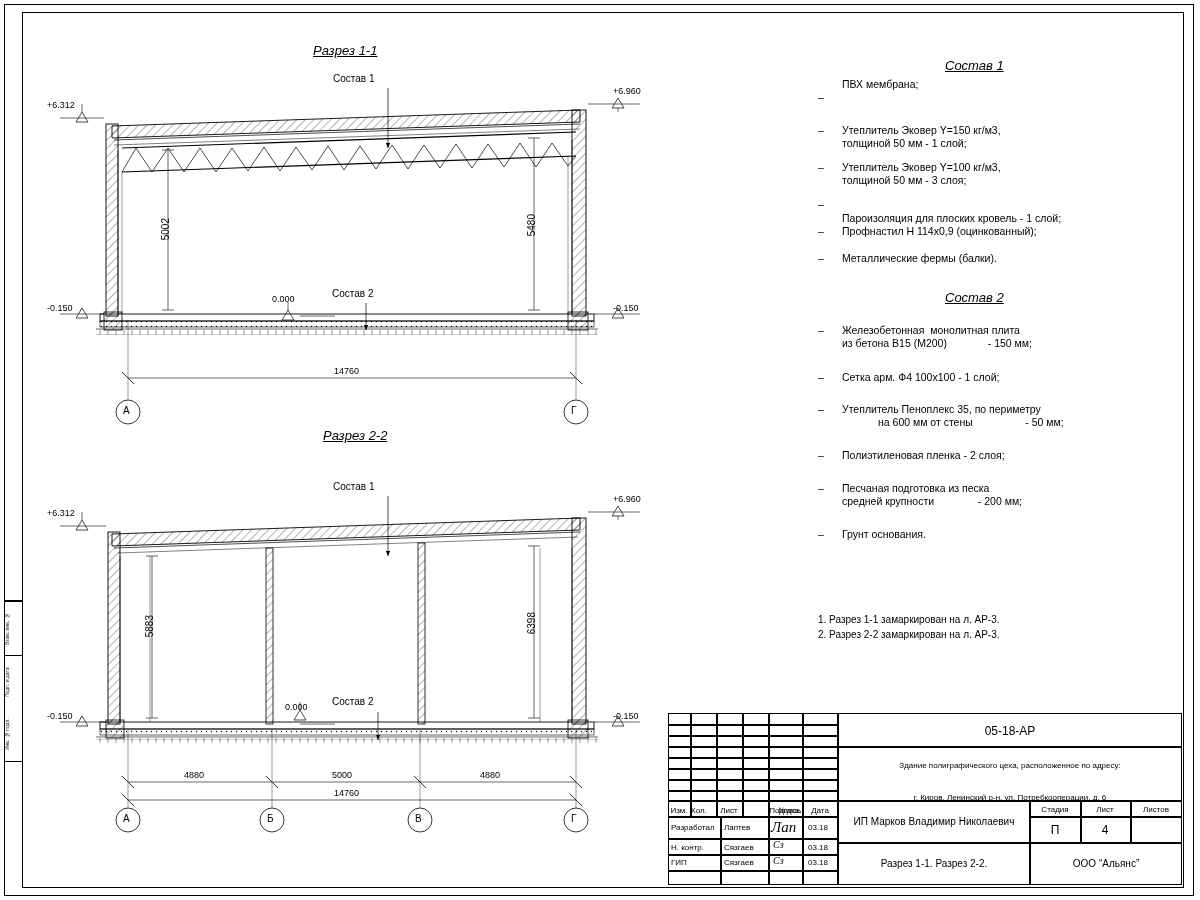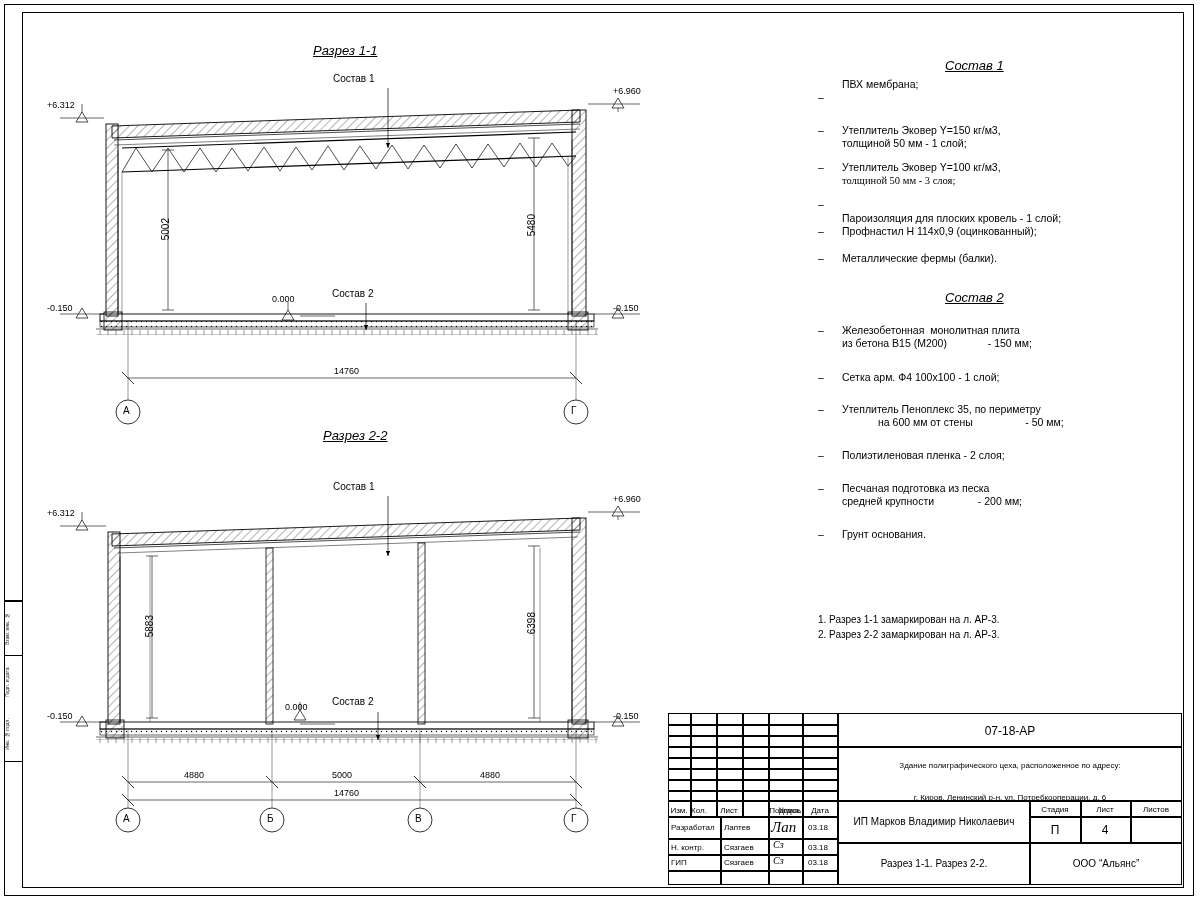--- a/index.html
+++ b/index.html
@@ -332,21 +332,21 @@
 
   <div class="dash" style="left:818px; top:91px;">–</div>
   <div class="spec-item" style="left:842px; top:78px;">ПВХ мембрана;</div>
 
   <div class="dash" style="left:818px; top:124px;">–</div>
   <div class="spec-item" style="left:842px; top:124px;">Утеплитель Эковер Y=150 кг/м3,</div>
   <div class="spec-item" style="left:842px; top:137px;">толщиной 50 мм - 1 слой;</div>
 
   <div class="dash" style="left:818px; top:161px;">–</div>
   <div class="spec-item" style="left:842px; top:161px;">Утеплитель Эковер Y=100 кг/м3,</div>
-  <div class="spec-item" style="left:842px; top:174px;font-family:Liberation Serif, serif;">толщиной 50 мм - 3 слоя;</div>
+  <div class="spec-item" style="left:842px; top:174px;">толщиной 50 мм - 3 слоя;</div>
 
   <div class="dash" style="left:818px; top:198px;">–</div>
   <div class="spec-item" style="left:842px; top:212px;">Пароизоляция для плоских кровель - 1 слой;</div>
 
   <div class="dash" style="left:818px; top:225px;">–</div>
   <div class="spec-item" style="left:842px; top:225px;">Профнастил Н 114х0,9 (оцинкованный);</div>
 
   <div class="dash" style="left:818px; top:252px;">–</div>
   <div class="spec-item" style="left:842px; top:252px;">Металлические фермы (балки).</div>
 
@@ -425,21 +425,21 @@
     <div class="t" style="left:56px; top:130px;">Сязгаев</div>
     <div class="sig" style="left:105px; top:126px; font-size:10px;">Сз</div>
     <div class="t" style="left:140px; top:130px;">03.18</div>
 
     <div class="t" style="left:3px; top:145px;">ГИП</div>
     <div class="t" style="left:56px; top:145px;">Сязгаев</div>
     <div class="sig" style="left:105px; top:142px; font-size:10px;">Сз</div>
     <div class="t" style="left:140px; top:145px;">03.18</div>
 
     <div class="bx" style="left:170px; top:0; width:344px; height:34px;"></div>
-    <div class="t-c big" style="left:170px; top:11px; width:344px;">07-18-АР</div>
+    <div class="t-c big" style="left:170px; top:11px; width:344px;">05-18-АР</div>
 
     <div class="bx" style="left:170px; top:34px; width:344px; height:54px;"></div>
     <div class="t-c" style="left:170px; top:48px; width:344px;">Здание полиграфического цеха, расположенное по адресу:</div>
     <div class="t-c" style="left:170px; top:61px; width:344px;margin-top:19px;">г. Киров,  Ленинский р-н, ул. Потребкооперации, д. 6</div>
 
     <div class="bx" style="left:170px; top:88px; width:192px; height:42px;"></div>
     <div class="t-c mid" style="left:170px; top:103px; width:192px;">ИП Марков Владимир Николаевич</div>
 
     <div class="bx" style="left:170px; top:130px; width:192px; height:42px;"></div>
     <div class="t-c mid" style="left:170px; top:145px; width:192px;">Разрез 1-1. Разрез 2-2.</div>

